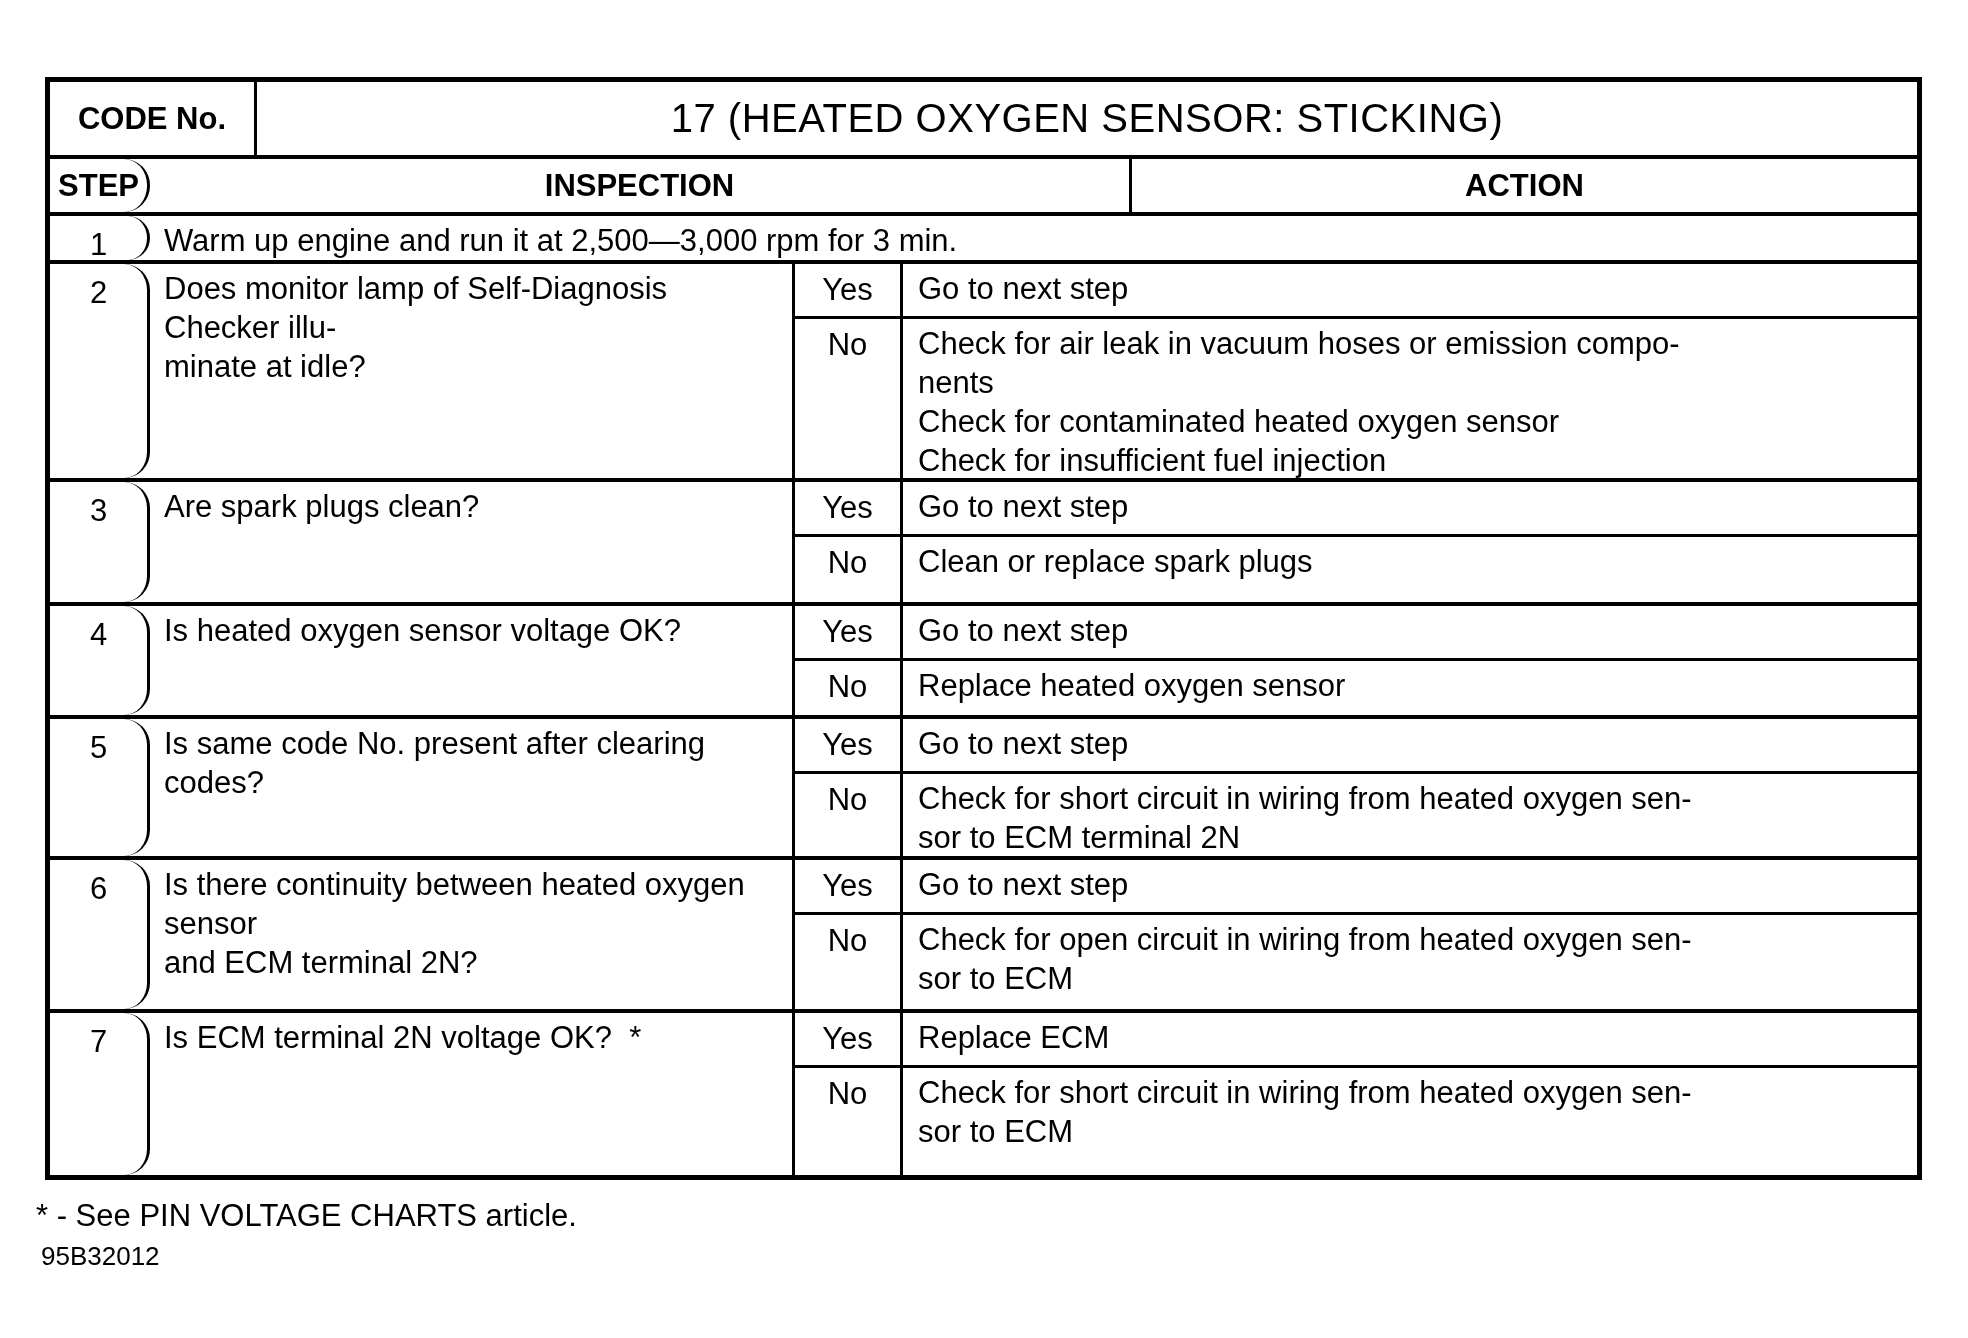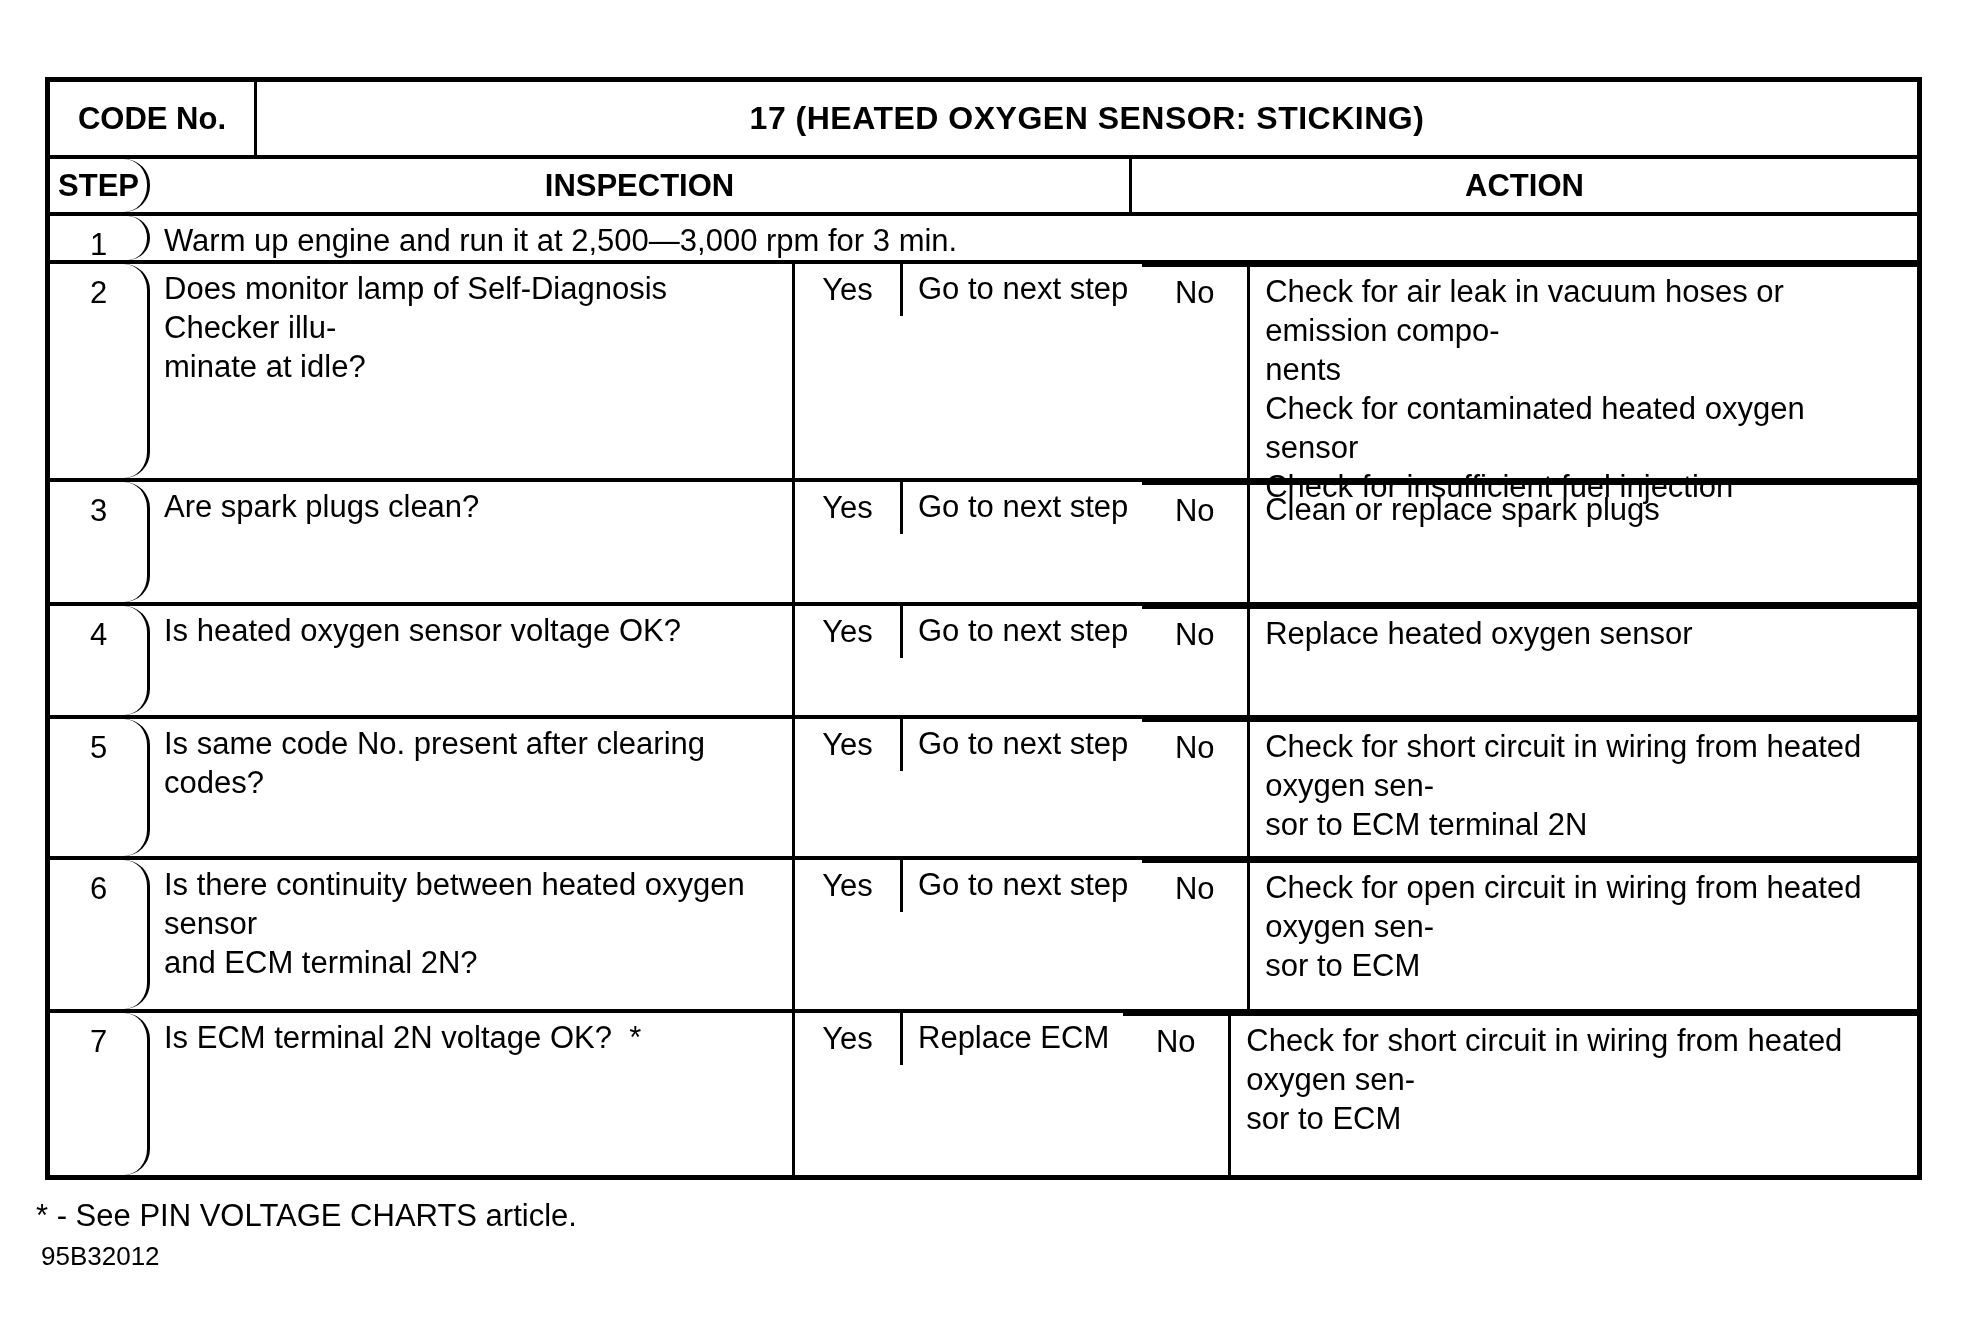--- a/index.html
+++ b/index.html
@@ -49,22 +49,22 @@
 
   .code-label {
     width: 207px;
     border-right: 3px solid #000;
     display: flex; align-items: center; justify-content: center;
     font-weight: bold;
   }
   .code-title {
     flex: 1;
     display: flex; align-items: center; justify-content: center;
-    font-weight: bold;
-    font-size: 32px;
+    font-weight: normal;
+    font-size: 40px;
     letter-spacing: 0.5px;
   }
 
   .step-col {
     width: 100px;
     border-right: 3px solid #000;
     flex: none;
     border-radius: 26px;
   }
   .head-row .step-col,
@@ -92,21 +92,21 @@
   }
   .insp.full {
     width: auto;
     flex: 1;
     border-right: none;
   }
 
   .branches {
     flex: 1;
     display: flex;
-    flex-direction: row;
+    flex-direction: column;
   }
   .branch { display: flex; box-sizing: border-box; }
   .branch.yes { height: 52px; flex: none; }
   .branch + .branch { border-top: 3px solid #000; flex: 1; }
 
   .ans {
     width: 108px;
     flex: none;
     border-right: 3px solid #000;
     text-align: center;

